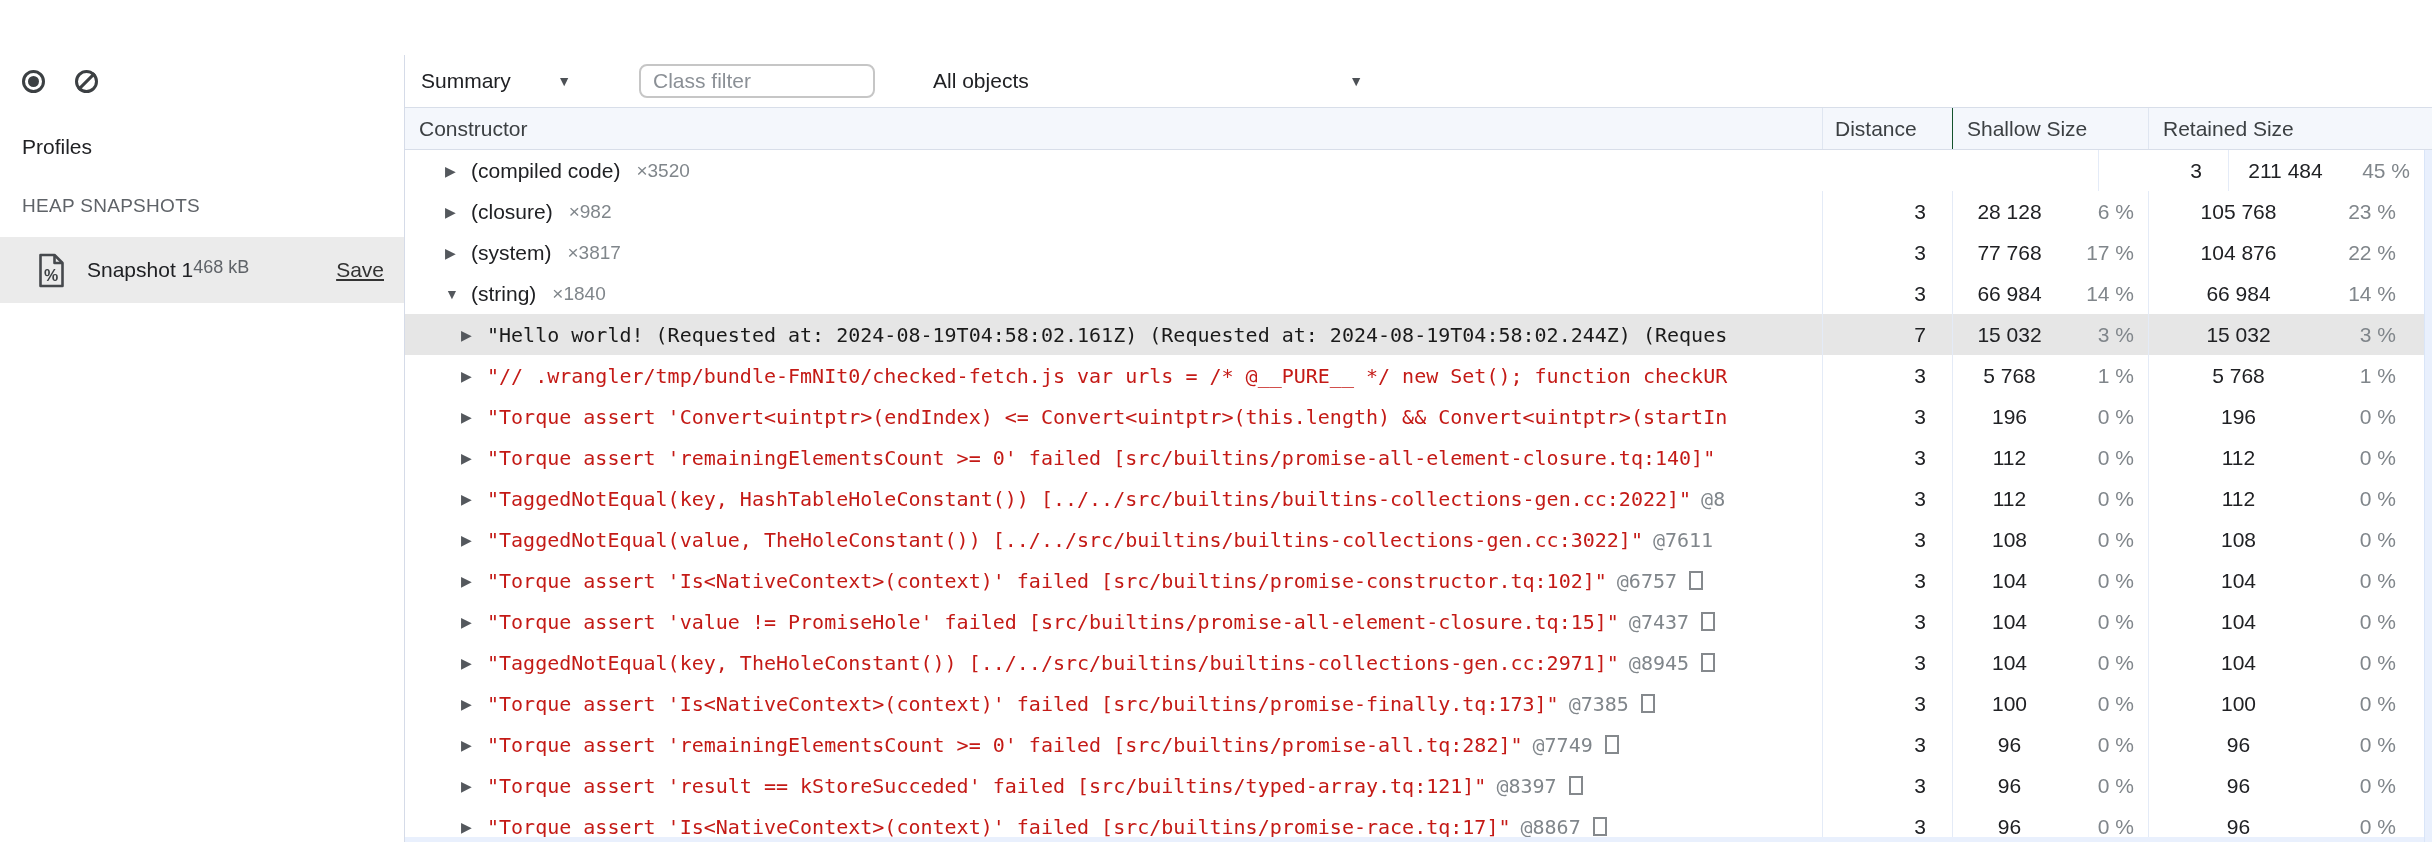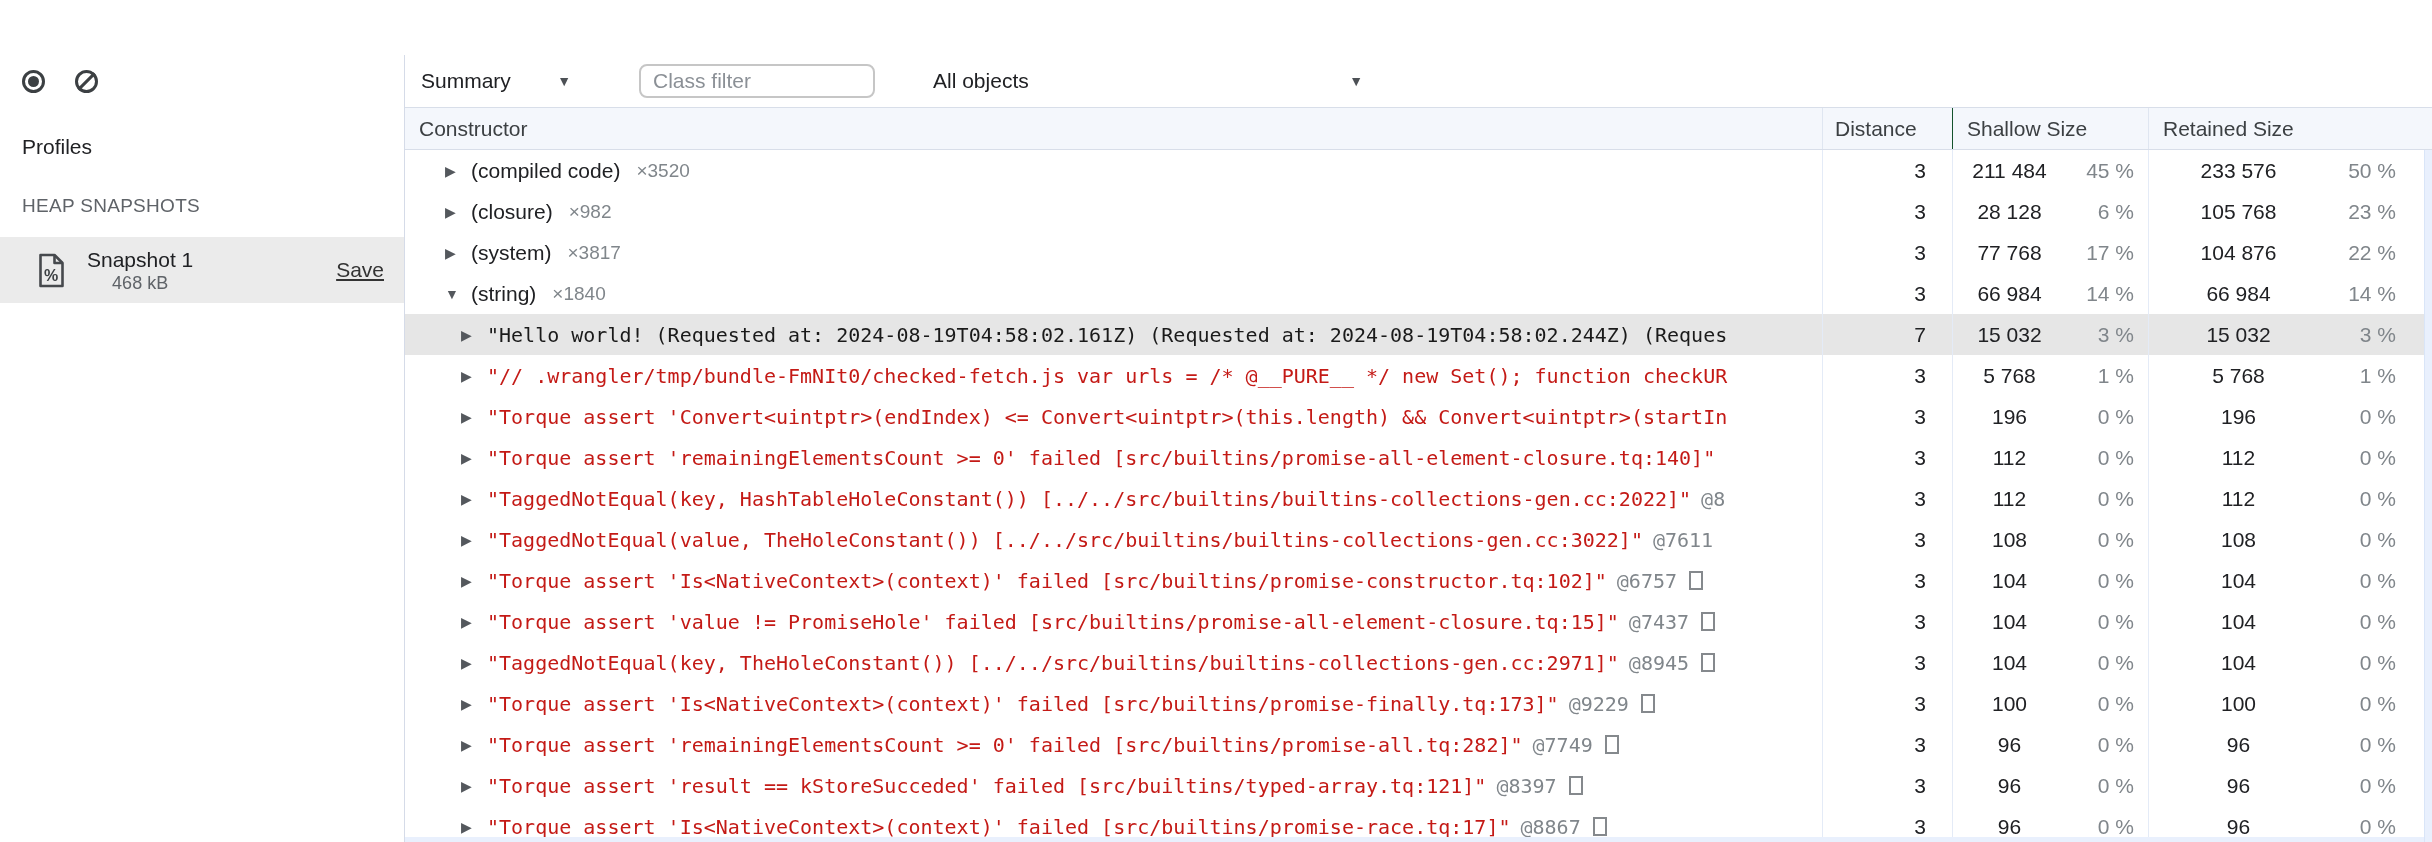--- a/index.html
+++ b/index.html
@@ -59,21 +59,21 @@
 
   
   .sidebar { position:absolute; left:0; top:107px; width:404px; bottom:0; background:#fff; }
   .v-divider { position:absolute; left:404px; top:55px; bottom:0; width:1px; background:#d5dbe8; }
   .profiles-title { margin:28px 0 0 22px; font-size:21px; color:#202124; }
   .heap-section { margin:36px 0 0 22px; font-size:19px; color:#5f6368; letter-spacing:.3px; }
   .snapshot-item {
     margin-top:20px; height:66px; background:#ebebeb; display:flex; align-items:center;
     padding:0 20px 0 38px;
   }
-  .snapshot-texts { margin-left:22px; display:flex; flex-direction:column; justify-content:center;text-align:center; }
+  .snapshot-texts { margin-left:22px; display:flex; flex-direction:row; justify-content:center; }
   .snapshot-name { font-size:21px; color:#202124; line-height:26px; }
   .snapshot-size { font-size:18px; color:#5f6368; line-height:21px; }
   .save-link { margin-left:auto; font-size:21px; color:#333; text-decoration:underline; cursor:pointer; }
 
   
   .main { position:absolute; left:405px; top:107px; right:0; bottom:0; overflow:hidden; background:#fdba74; }
   .grid-header {
     display:flex; height:43px; align-items:center; background:#f4f7fc;
     border-top:1px solid #d8dee9; border-bottom:1px solid #d8dee9;
     font-size:21px; color:#3c4043;
@@ -174,24 +174,20 @@
           <div class="cell c-ctor cat-indent">
             <span class="caret">▶</span>
             <span class="cat-name">(compiled code)</span>
             <span class="cat-count">×3520</span>
           </div>
           <div class="cell c-dist">3</div>
           <div class="cell c-size">
             <span class="num">211 484</span>
             <span class="pct">45 %</span>
           </div>
-          <div class="cell c-size retained">
-            <span class="num">233 576</span>
-            <span class="pct">50 %</span>
-          </div>
           <div class="c-strip"></div>
         </div>
         <div class="trow">
           <div class="cell c-ctor cat-indent">
             <span class="caret">▶</span>
             <span class="cat-name">(closure)</span>
             <span class="cat-count">×982</span>
           </div>
           <div class="cell c-dist">3</div>
           <div class="cell c-size">
@@ -387,21 +383,21 @@
           <div class="cell c-size retained">
             <span class="num">104</span>
             <span class="pct">0 %</span>
           </div>
           <div class="c-strip"></div>
         </div>
         <div class="trow">
           <div class="cell c-ctor str-indent">
             <span class="caret">▶</span>
             <span class="mono s-red">"Torque assert 'Is&lt;NativeContext&gt;(context)' failed [src/builtins/promise-finally.tq:173]"</span>
-            <span class="mono suffix">@9229</span>
+            <span class="mono suffix">@7385</span>
             <span class="box-glyph"></span>
           </div>
           <div class="cell c-dist">3</div>
           <div class="cell c-size">
             <span class="num">100</span>
             <span class="pct">0 %</span>
           </div>
           <div class="cell c-size retained">
             <span class="num">100</span>
             <span class="pct">0 %</span>

